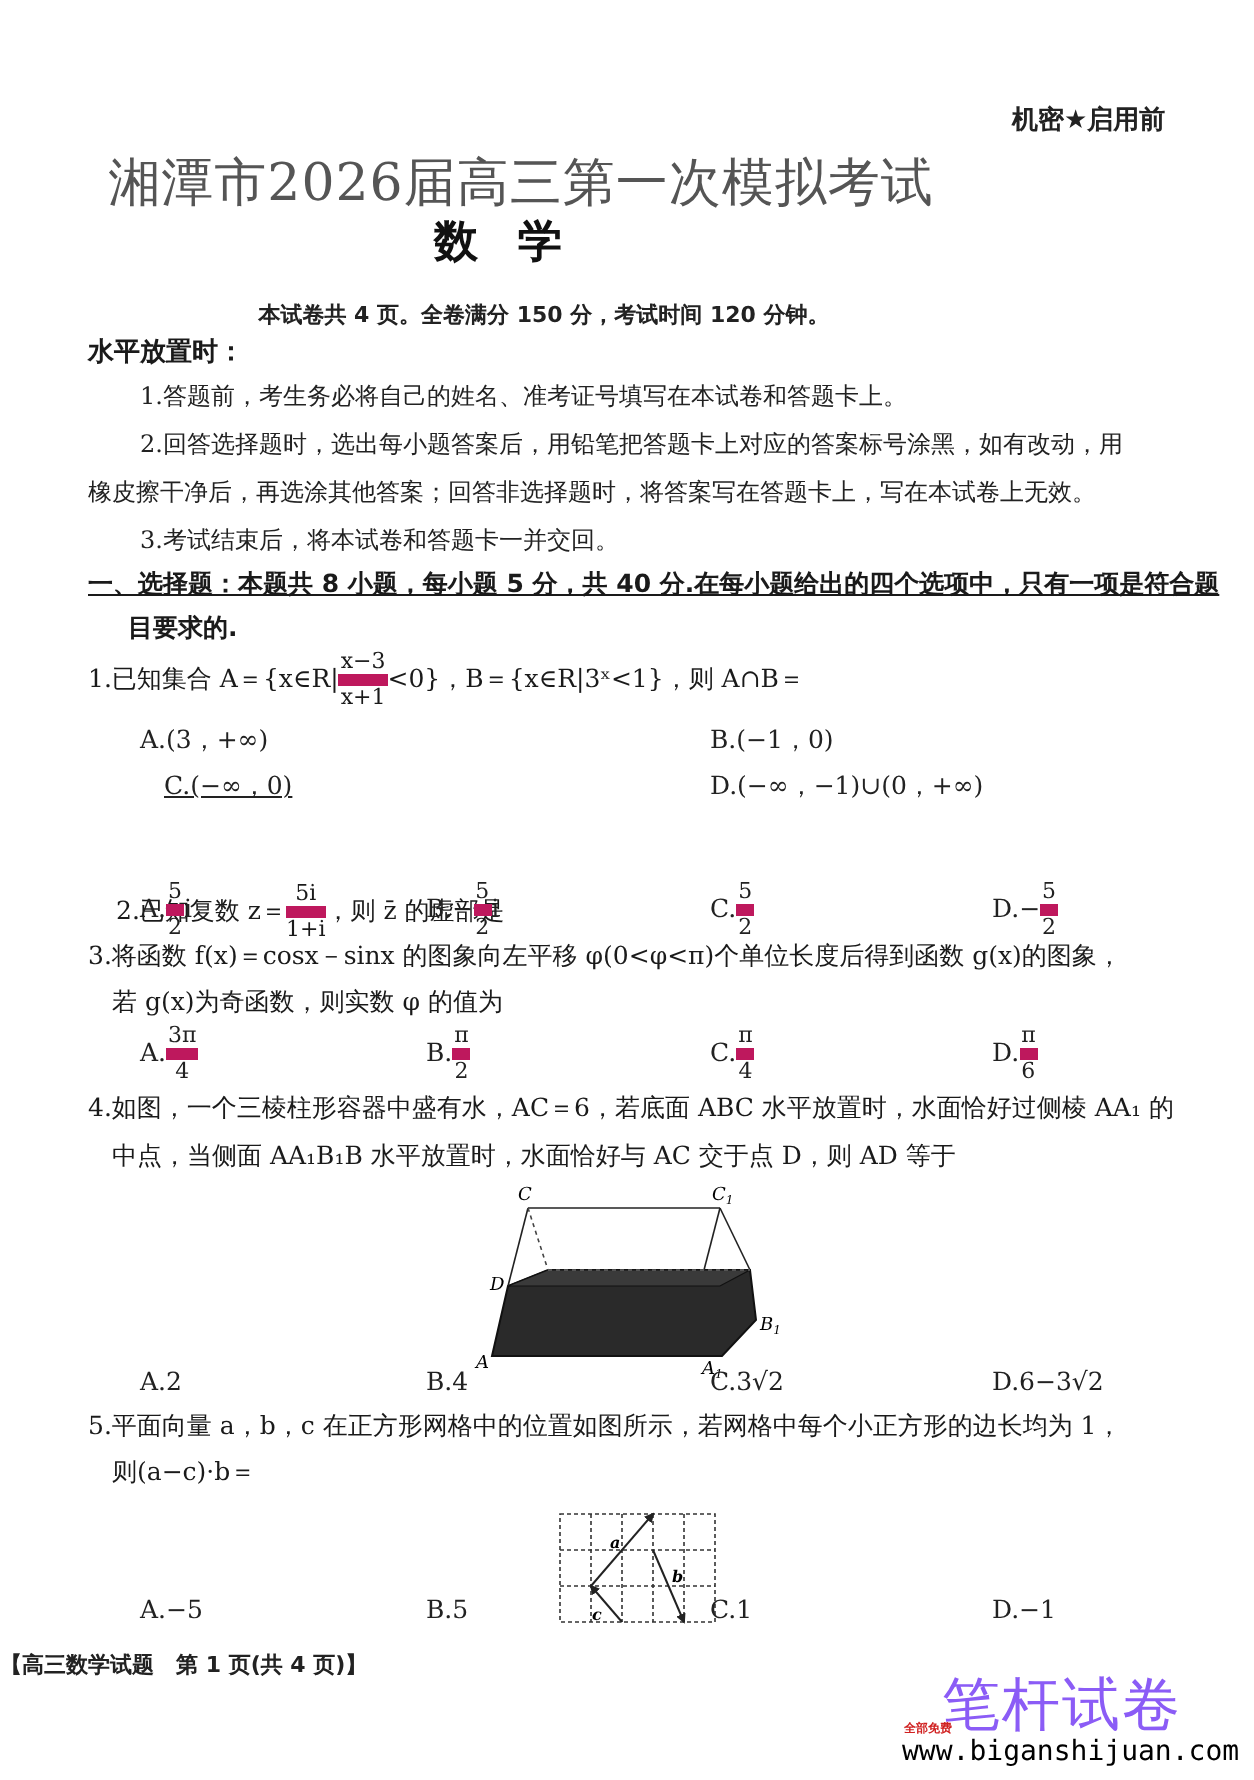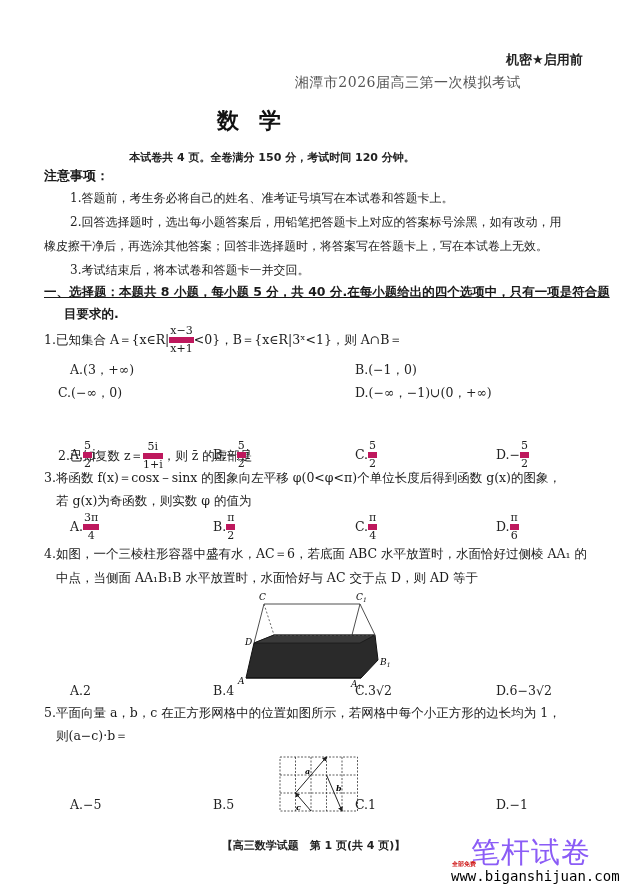--- a/index.html
+++ b/index.html
@@ -2,60 +2,60 @@
 <html><head>
 <meta charset="utf-8">
 <style>
   html, body { margin: 0; padding: 0; }
   body {
     width: 627px; height: 890px; background: #ffffff; position: relative; overflow: hidden;
     font-family: "DejaVu Serif", serif; color: #1a1a1a;
   }
   .abs { position: absolute; white-space: nowrap; }
   .confidential { top: 51px; left: 506px; font-family: "DejaVu Sans", sans-serif; font-weight: bold; font-size: 13px; color: #222; }
-  .exam-title { top: 74px; left: 0; width: 521px; text-align: right; font-size: 14px; color: #555; letter-spacing: 0.5px; }
+  .exam-title { top: 74px; left: 0; width: 521px; text-align: center; font-size: 26px; color: #555; letter-spacing: 0.5px; }
   .subject { top: 106px; left: 0; width: 518px; text-align: center; font-family: "DejaVu Sans", sans-serif; font-weight: bold; font-size: 22px; letter-spacing: 20px; color: #111; }
   .info { top: 150px; left: 0; width: 544px; text-align: center; font-family: "DejaVu Sans", sans-serif; font-weight: bold; font-size: 11px; color: #222; }
   .notes-head { top: 167px; left: 44px; font-family: "DejaVu Sans", sans-serif; font-weight: bold; font-size: 13px; }
   .note { font-size: 12px; color: #222; }
   .section { font-family: "DejaVu Sans", sans-serif; font-weight: bold; font-size: 12.5px; color: #1a1a1a; }
   .q { font-size: 12.5px; color: #1a1a1a; }
   .opt { font-size: 12.5px; color: #222; }
   .frac { display: inline-block; vertical-align: middle; text-align: center; font-size: 11px; line-height: 12px; }
   .frac .num { display: block; border-bottom: 6px solid #be185d; padding: 0 1px; }
   .frac .den { display: block; }
-  .footer { top: 825px; left: 0; width: 627px; text-align: center; font-family: "DejaVu Sans", sans-serif; font-weight: bold; font-size: 11px; color: #222; margin-top: 13px; }
+  .footer { top: 825px; left: 0; width: 627px; font-family: "DejaVu Sans", sans-serif; font-weight: bold; font-size: 11px; color: #222; }
   .wm-title { top: 833px; left: 471px; font-family: "DejaVu Sans", sans-serif; font-size: 29px; color: #8b5cf6; letter-spacing: 1px; }
   .wm-free { top: 860px; left: 452px; font-family: "DejaVu Sans", sans-serif; font-size: 6px; color: #d02020; font-weight: bold; }
   .wm-url { top: 868px; left: 451px; font-family: "DejaVu Sans Mono", monospace; font-size: 14px; color: #000; }
   svg { position: absolute; overflow: visible; }
 </style>
 </head>
 <body>
 
 <div class="abs confidential">机密★启用前</div>
 <div class="abs exam-title">湘潭市2026届高三第一次模拟考试</div>
 <div class="abs subject">数学</div>
 <div class="abs info">本试卷共 4 页。全卷满分 150 分，考试时间 120 分钟。</div>
 
-<div class="abs notes-head">注意事项：</div>
+<div class="abs notes-head">水平放置时：</div>
 <div class="abs note" style="top:190px;left:70px;">1.答题前，考生务必将自己的姓名、准考证号填写在本试卷和答题卡上。</div>
 <div class="abs note" style="top:214px;left:70px;">2.回答选择题时，选出每小题答案后，用铅笔把答题卡上对应的答案标号涂黑，如有改动，用</div>
 <div class="abs note" style="top:238px;left:44px;">橡皮擦干净后，再选涂其他答案；回答非选择题时，将答案写在答题卡上，写在本试卷上无效。</div>
 <div class="abs note" style="top:262px;left:70px;">3.考试结束后，将本试卷和答题卡一并交回。</div>
 
 <div class="abs section" style="top:284px;left:44px;text-decoration:underline;">一、选择题：本题共 8 小题，每小题 5 分，共 40 分.在每小题给出的四个选项中，只有一项是符合题</div>
 <div class="abs section" style="top:306px;left:64px;">目要求的.</div>
 
 <div class="abs q" style="top:325px;left:44px;">
   <span>1.已知集合 A＝</span><span>{x∈R|</span><span class="frac"><span class="num">x−3</span><span class="den">x+1</span></span><span>&lt;0}</span><span>，B＝{x∈R|3ˣ&lt;1}，则 A∩B＝</span>
 </div>
 <div class="abs opt" style="top:362px;left:70px;">A.(3，+∞)</div>
 <div class="abs opt" style="top:362px;left:355px;">B.(−1，0)</div>
-<div class="abs opt" style="top:385px;left:58px;">C.(−∞，0)</div>
+<div class="abs opt" style="top:385px;left:82px;text-decoration:underline;">C.(−∞，0)</div>
 <div class="abs opt" style="top:385px;left:355px;">D.(−∞，−1)∪(0，+∞)</div>
 
 <div class="abs q" style="top:400px;left:58px;margin-top:41px;">
   <span>2.已知复数 z＝</span><span class="frac"><span class="num">5i</span><span class="den">1+i</span></span><span>，则 z̄ 的虚部是</span>
 </div>
 <div class="abs opt" style="top:440px;left:70px;"><span>A.</span><span></span><span class="frac"><span class="num">5</span><span class="den">2</span></span><span>i</span></div>
 <div class="abs opt" style="top:440px;left:213px;"><span>B.</span><span>−</span><span class="frac"><span class="num">5</span><span class="den">2</span></span><span>i</span></div>
 <div class="abs opt" style="top:440px;left:355px;"><span>C.</span><span></span><span class="frac"><span class="num">5</span><span class="den">2</span></span><span></span></div>
 <div class="abs opt" style="top:440px;left:496px;"><span>D.</span><span>−</span><span class="frac"><span class="num">5</span><span class="den">2</span></span><span></span></div>
 

